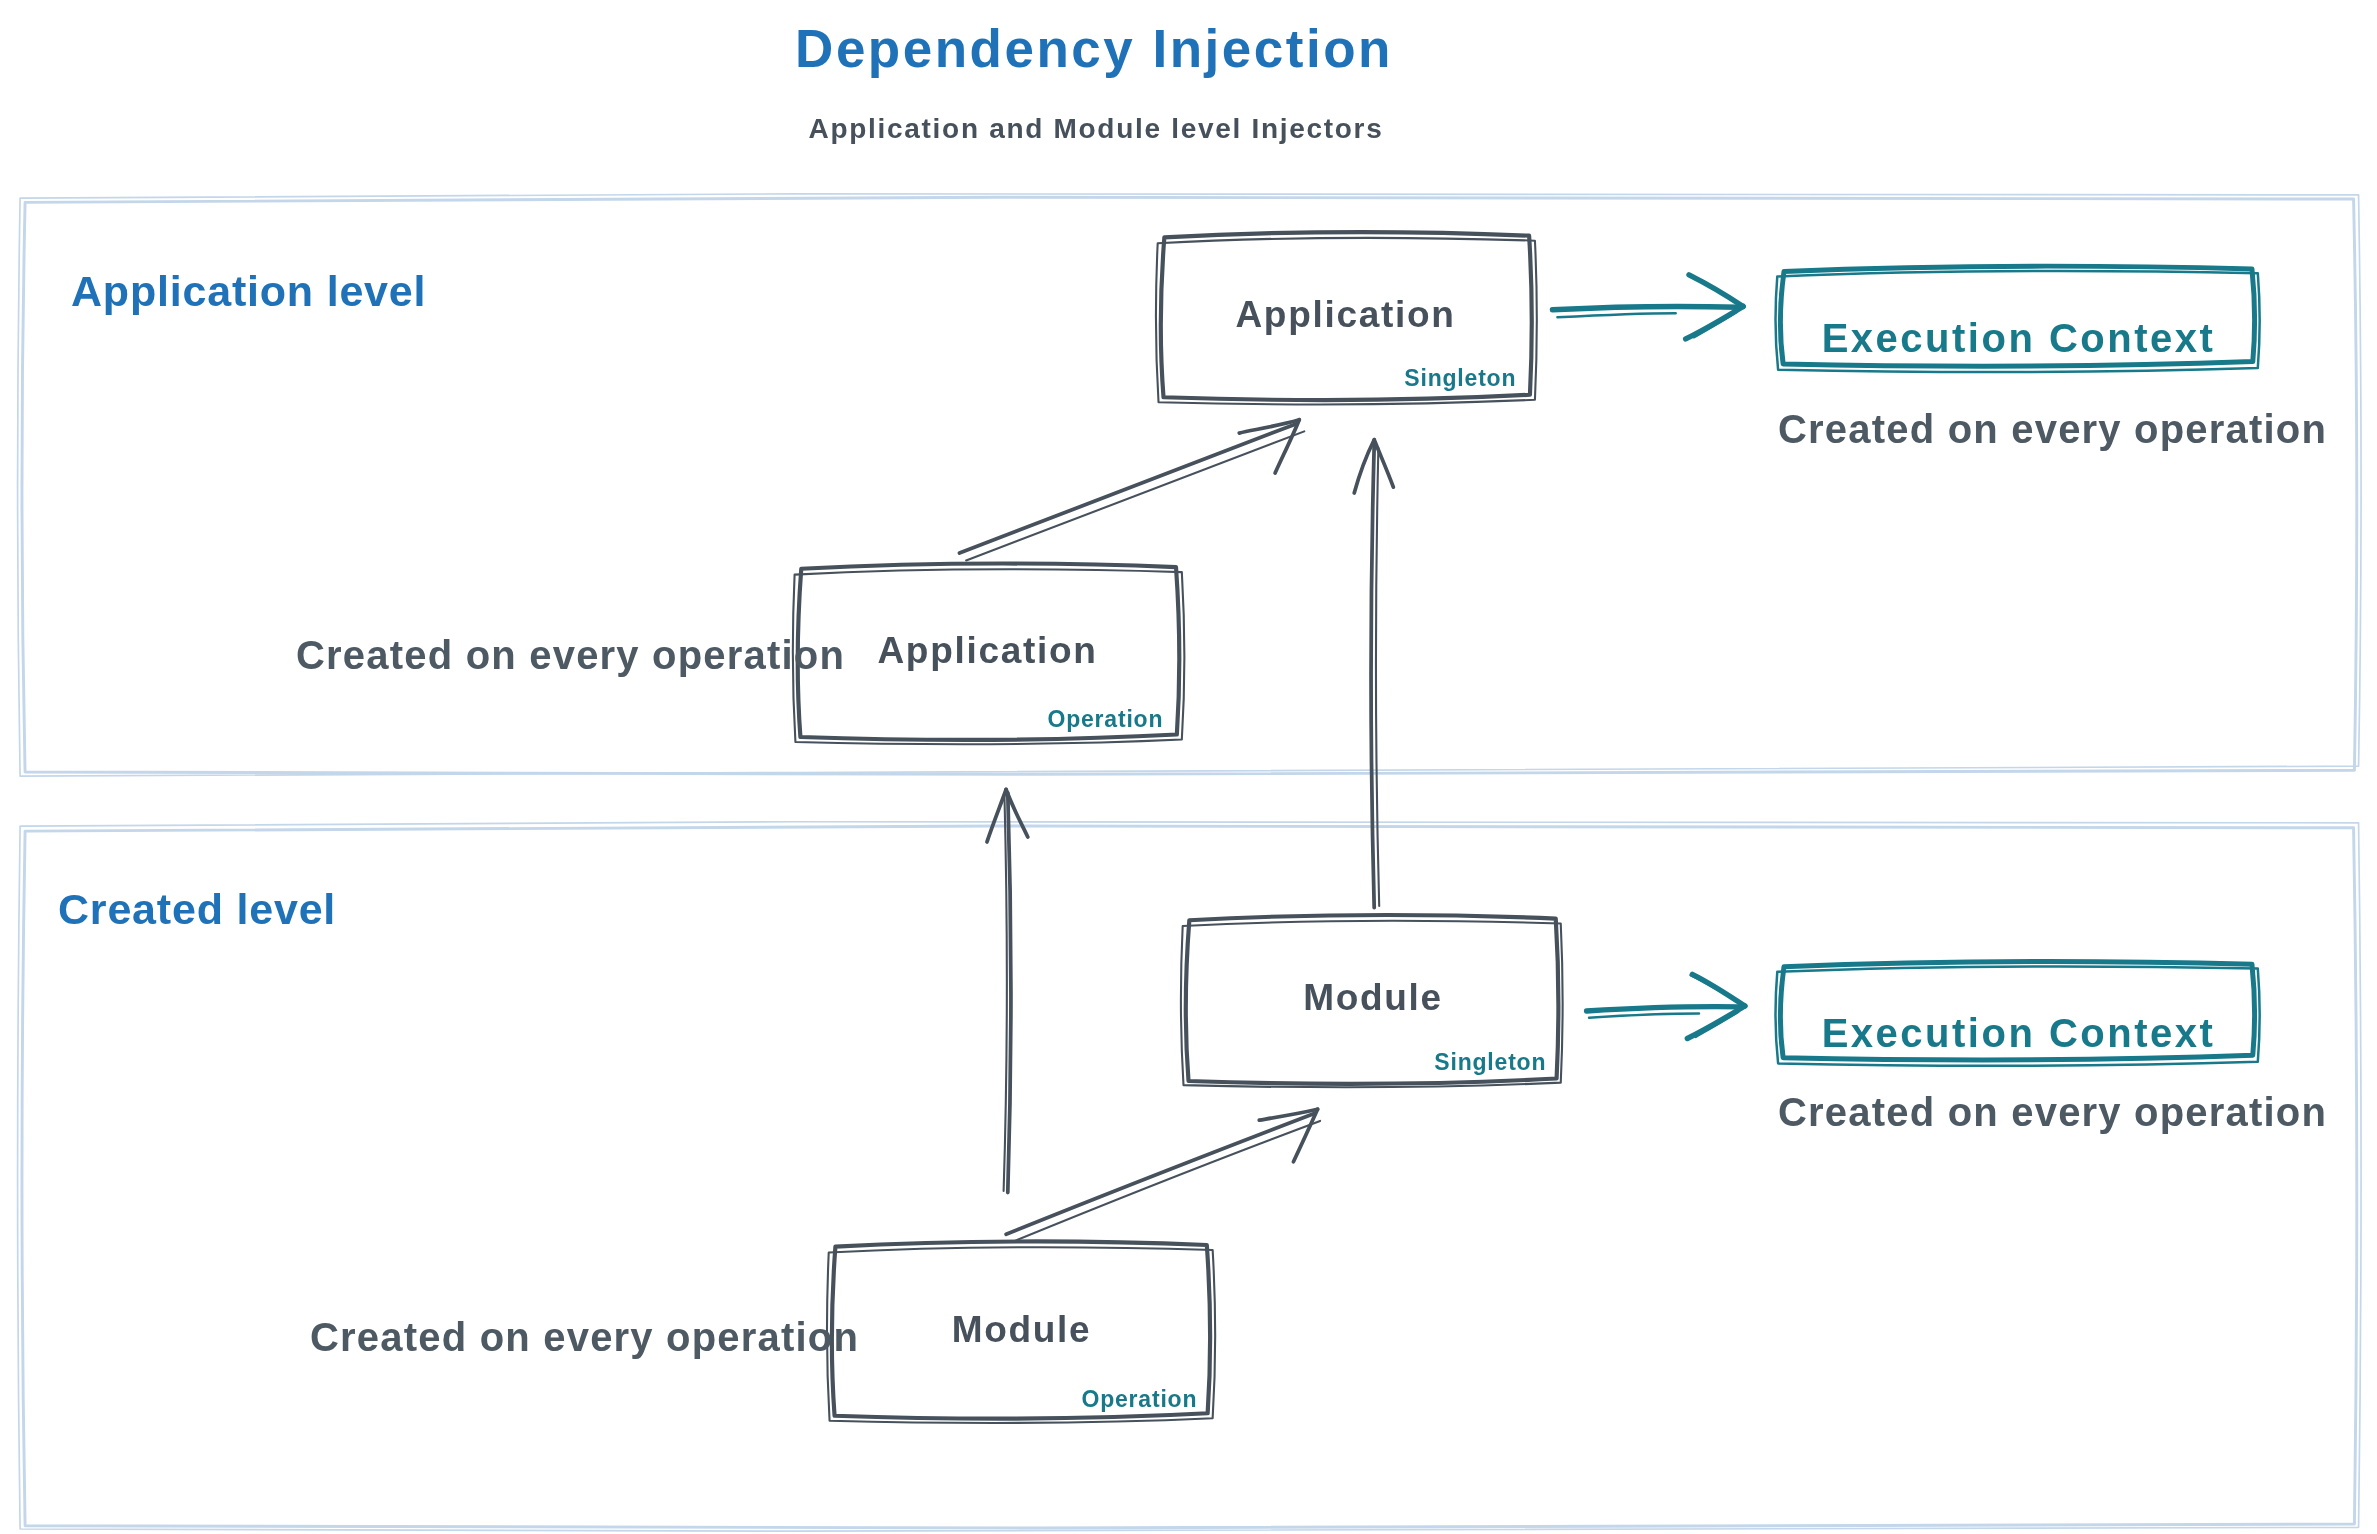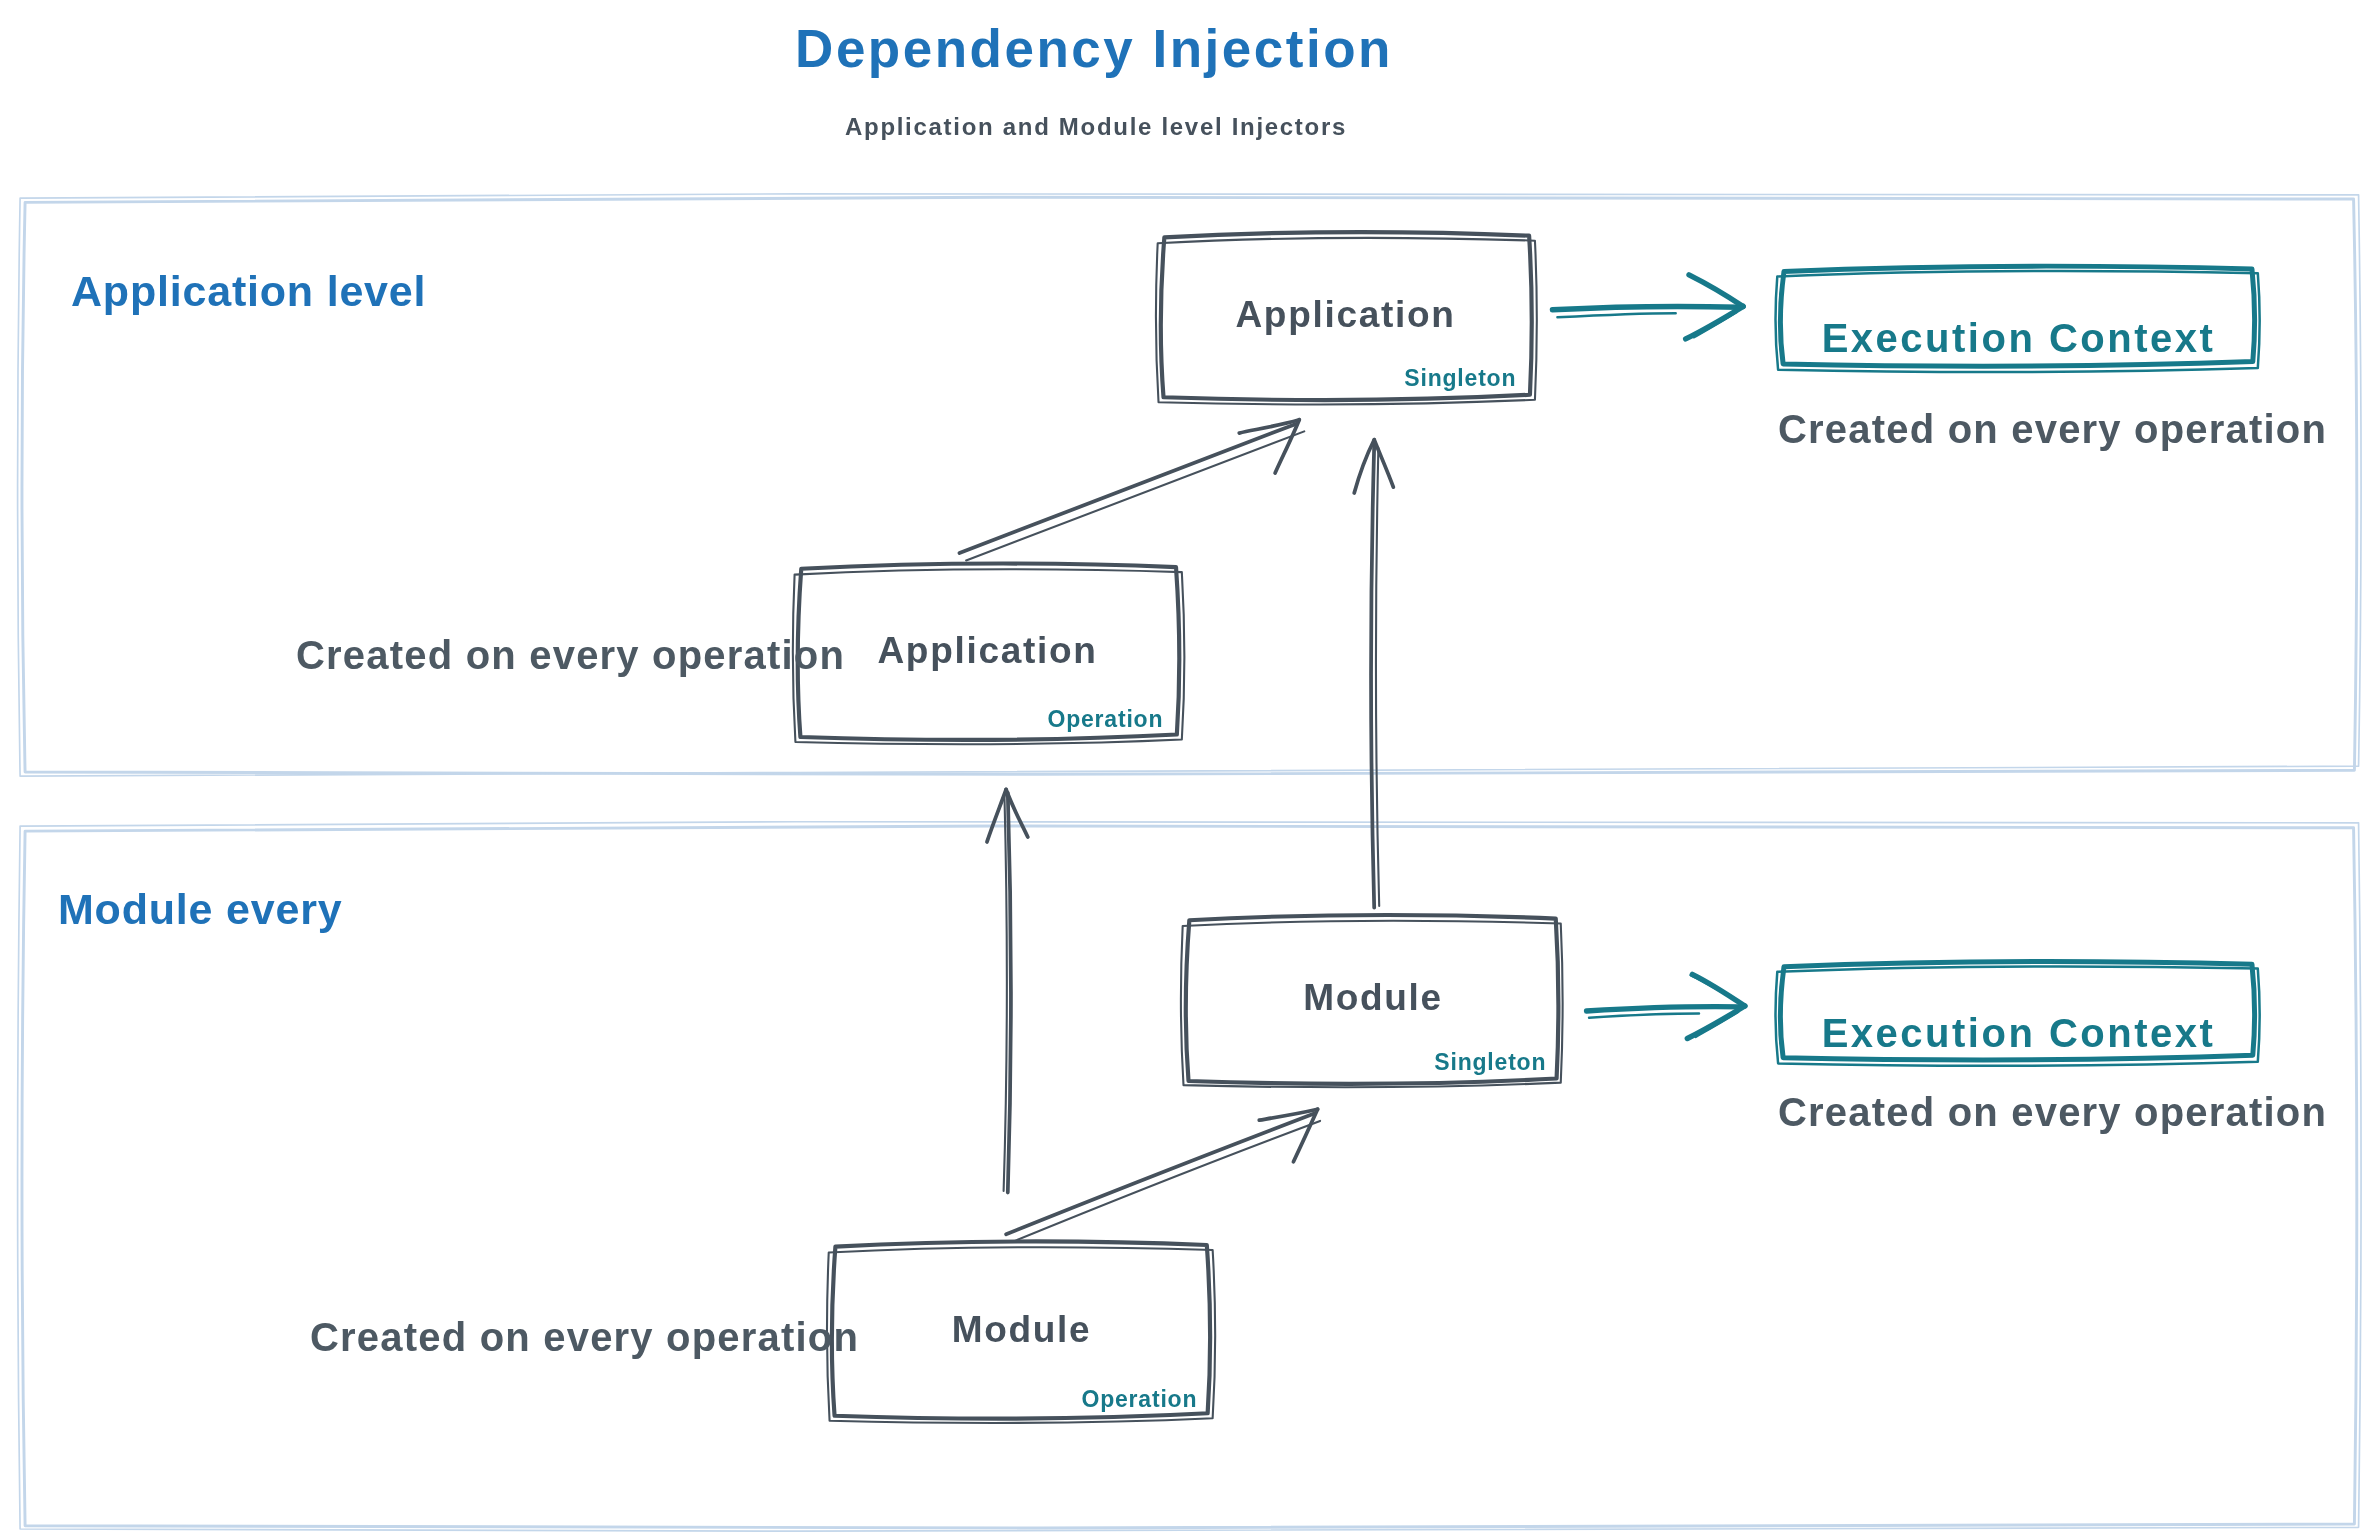--- a/index.html
+++ b/index.html
@@ -10,21 +10,21 @@
   .abs{position:absolute;}
   .nowrap{white-space:nowrap;}
 
   
   .title{
     color:var(--blue);font-size:53px;font-weight:bold;letter-spacing:2.5px;
     transform:translateX(-50%);
     text-align:right;
   }
   .subtitle{
-    color:var(--slate);font-size:24px;font-weight:bold;letter-spacing:1.7px;
+    color:var(--slate);font-size:28px;font-weight:bold;letter-spacing:1.7px;
     transform:translateX(-50%);
   }
   .section-label{
     color:var(--blue);font-size:43px;font-weight:bold;letter-spacing:0.8px;
   }
   .node{display:flex;align-items:center;justify-content:center;}
   .node-title{
     color:var(--slate);font-size:37px;font-weight:bold;letter-spacing:1.7px;
   }
   .node-tag{
@@ -160,21 +160,21 @@
 </div>
 
 <div class="abs node" style="left:1778px;top:263px;width:481px;height:105px;">
   <span class="exec-label nowrap">Execution Context</span>
 </div>
 
 <div class="abs note nowrap" style="left:1778px;top:407px;width:481px;">Created on every operation</div>
 
 <div class="abs note nowrap" style="left:296px;top:633px;width:475px;">Created on every operation</div>
 
-<div class="abs section-label nowrap" style="left:58px;top:885px;">Module every</div>
+<div class="abs section-label nowrap" style="left:58px;top:885px;">Created level</div>
 
 <div class="abs node" style="left:1183px;top:912px;width:380px;height:172px;">
   <span class="node-title nowrap">Module</span>
   <span class="node-tag nowrap">Singleton</span>
 </div>
 
 <div class="abs node" style="left:829px;top:1239px;width:385px;height:182px;">
   <span class="node-title nowrap">Module</span>
   <span class="node-tag nowrap">Operation</span>
 </div>

